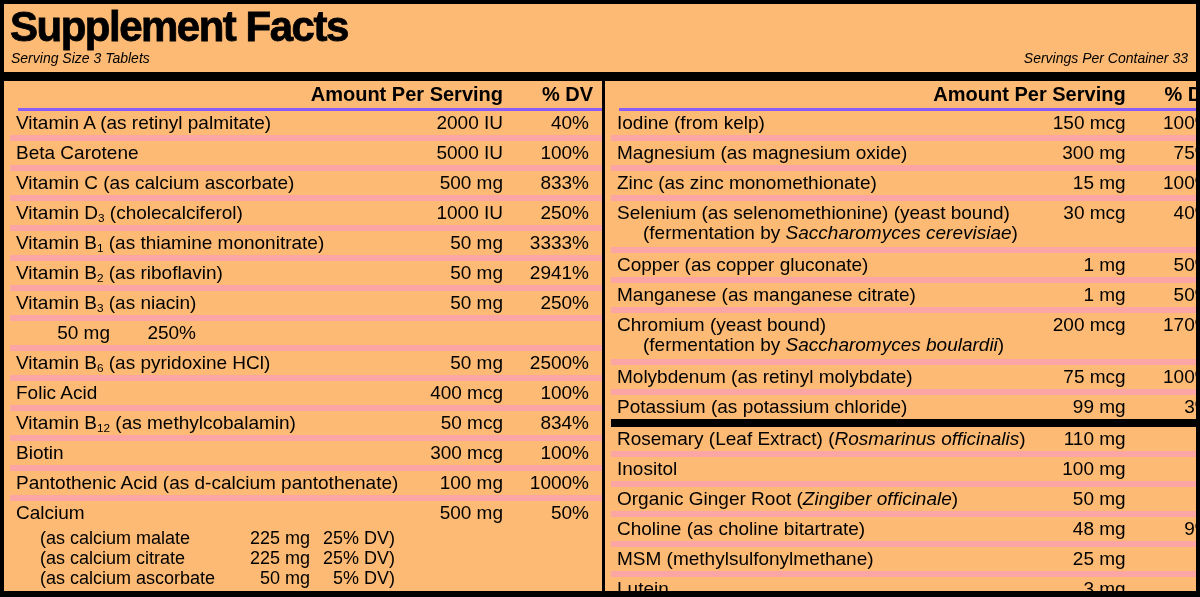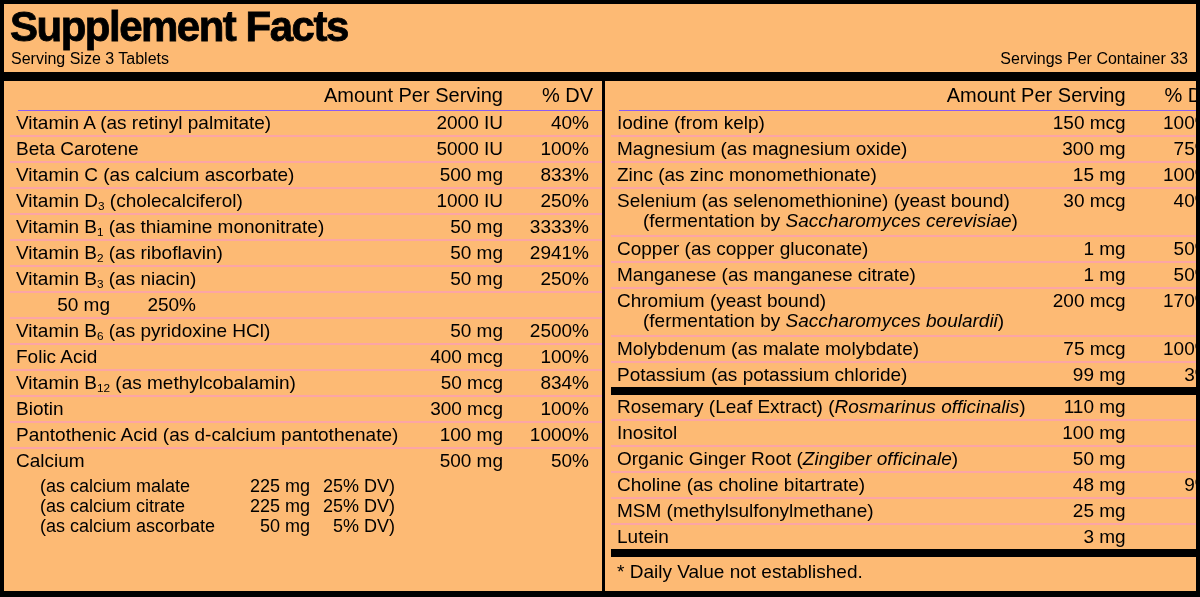--- a/index.html
+++ b/index.html
@@ -17,35 +17,35 @@
     display:flex; flex-direction:column;
     overflow:hidden;
   }
   .title {
     font-size:42px; font-weight:bold; letter-spacing:-1.5px;
     line-height:40px; padding:3px 6px 0 6px;
     -webkit-text-stroke:0.8px #000;
   }
   .serving-row {
     display:flex; justify-content:space-between; align-items:flex-end;
-    font-size:16px; line-height:21px; padding:1px 8px 3px 7px;
+    font-size:14px; line-height:21px; padding:1px 8px 3px 7px;font-style:italic;
   }
   .thick-bar { height:9px; background:#000; flex:none; }
   .columns { flex:1; display:flex; align-items:stretch; min-height:0; }
   .col { width:598px; flex:none; display:flex; flex-direction:column; }
   .col-right { width:auto; flex:1; border-left:3px solid #000; }
   .col-header {
     display:flex; align-items:center; height:30px; flex:none;
-    border-bottom:1px solid #8b5cf6; font-weight:normal; font-size:20px;margin-left:14px;
+    border-bottom:3px solid #8b5cf6; font-weight:bold; font-size:20px;margin-left:14px;
   }
   .col-header .spacer { flex:1; }
   .h-amt { white-space:nowrap; }
   .h-dv { width:99px; padding-right:9px; text-align:right; white-space:nowrap; }
   .rows { flex:1; display:flex; flex-direction:column; min-height:0;margin-left:6px; }
-  .rowblock { border-top:2px solid #fca5a5; flex:none; }
+  .rowblock { border-top:6px solid #fca5a5; flex:none; }
   .rowblock.nb { border-top:none; }
   .row { display:flex; align-items:center; min-height:24px; padding:1px 0; font-size:19px; }
   .name { flex:1; padding-left:6px; overflow:hidden; white-space:nowrap; }
   .nm { display:inline-block; white-space:nowrap; transform-origin:left center; }
   .amt { width:100px; text-align:right; white-space:nowrap; }
   .dv  { width:99px; padding-right:13px; text-align:right; white-space:nowrap; }
   .sb { font-size:0.62em; position:relative; top:0.28em; }
   .it { font-style:italic; }
   .line2 { font-size:19px; line-height:19px; padding:0 0 5px 32px; margin-top:-2px; white-space:nowrap; }
   .subwrap { padding:3px 0 7px 0; }
@@ -243,21 +243,21 @@
           <div class="rowblock">
             <div class="row">
               <div class="name"><span class="nm"><span>Chromium (yeast bound)</span></span></div>
               <div class="amt">200 mcg</div>
               <div class="dv">170%</div>
             </div>
             <div class="line2"><span>(fermentation by </span><span class="it">Saccharomyces boulardii</span><span>)</span></div>
           </div>
           <div class="rowblock">
             <div class="row">
-              <div class="name"><span class="nm"><span>Molybdenum (as malate molybdate)</span></span></div>
+              <div class="name"><span class="nm"><span>Molybdenum (as retinyl molybdate)</span></span></div>
               <div class="amt">75 mcg</div>
               <div class="dv">100%</div>
             </div>
           </div>
           <div class="rowblock">
             <div class="row">
               <div class="name"><span class="nm"><span>Potassium (as potassium chloride)</span></span></div>
               <div class="amt">99 mg</div>
               <div class="dv">3%</div>
             </div>

